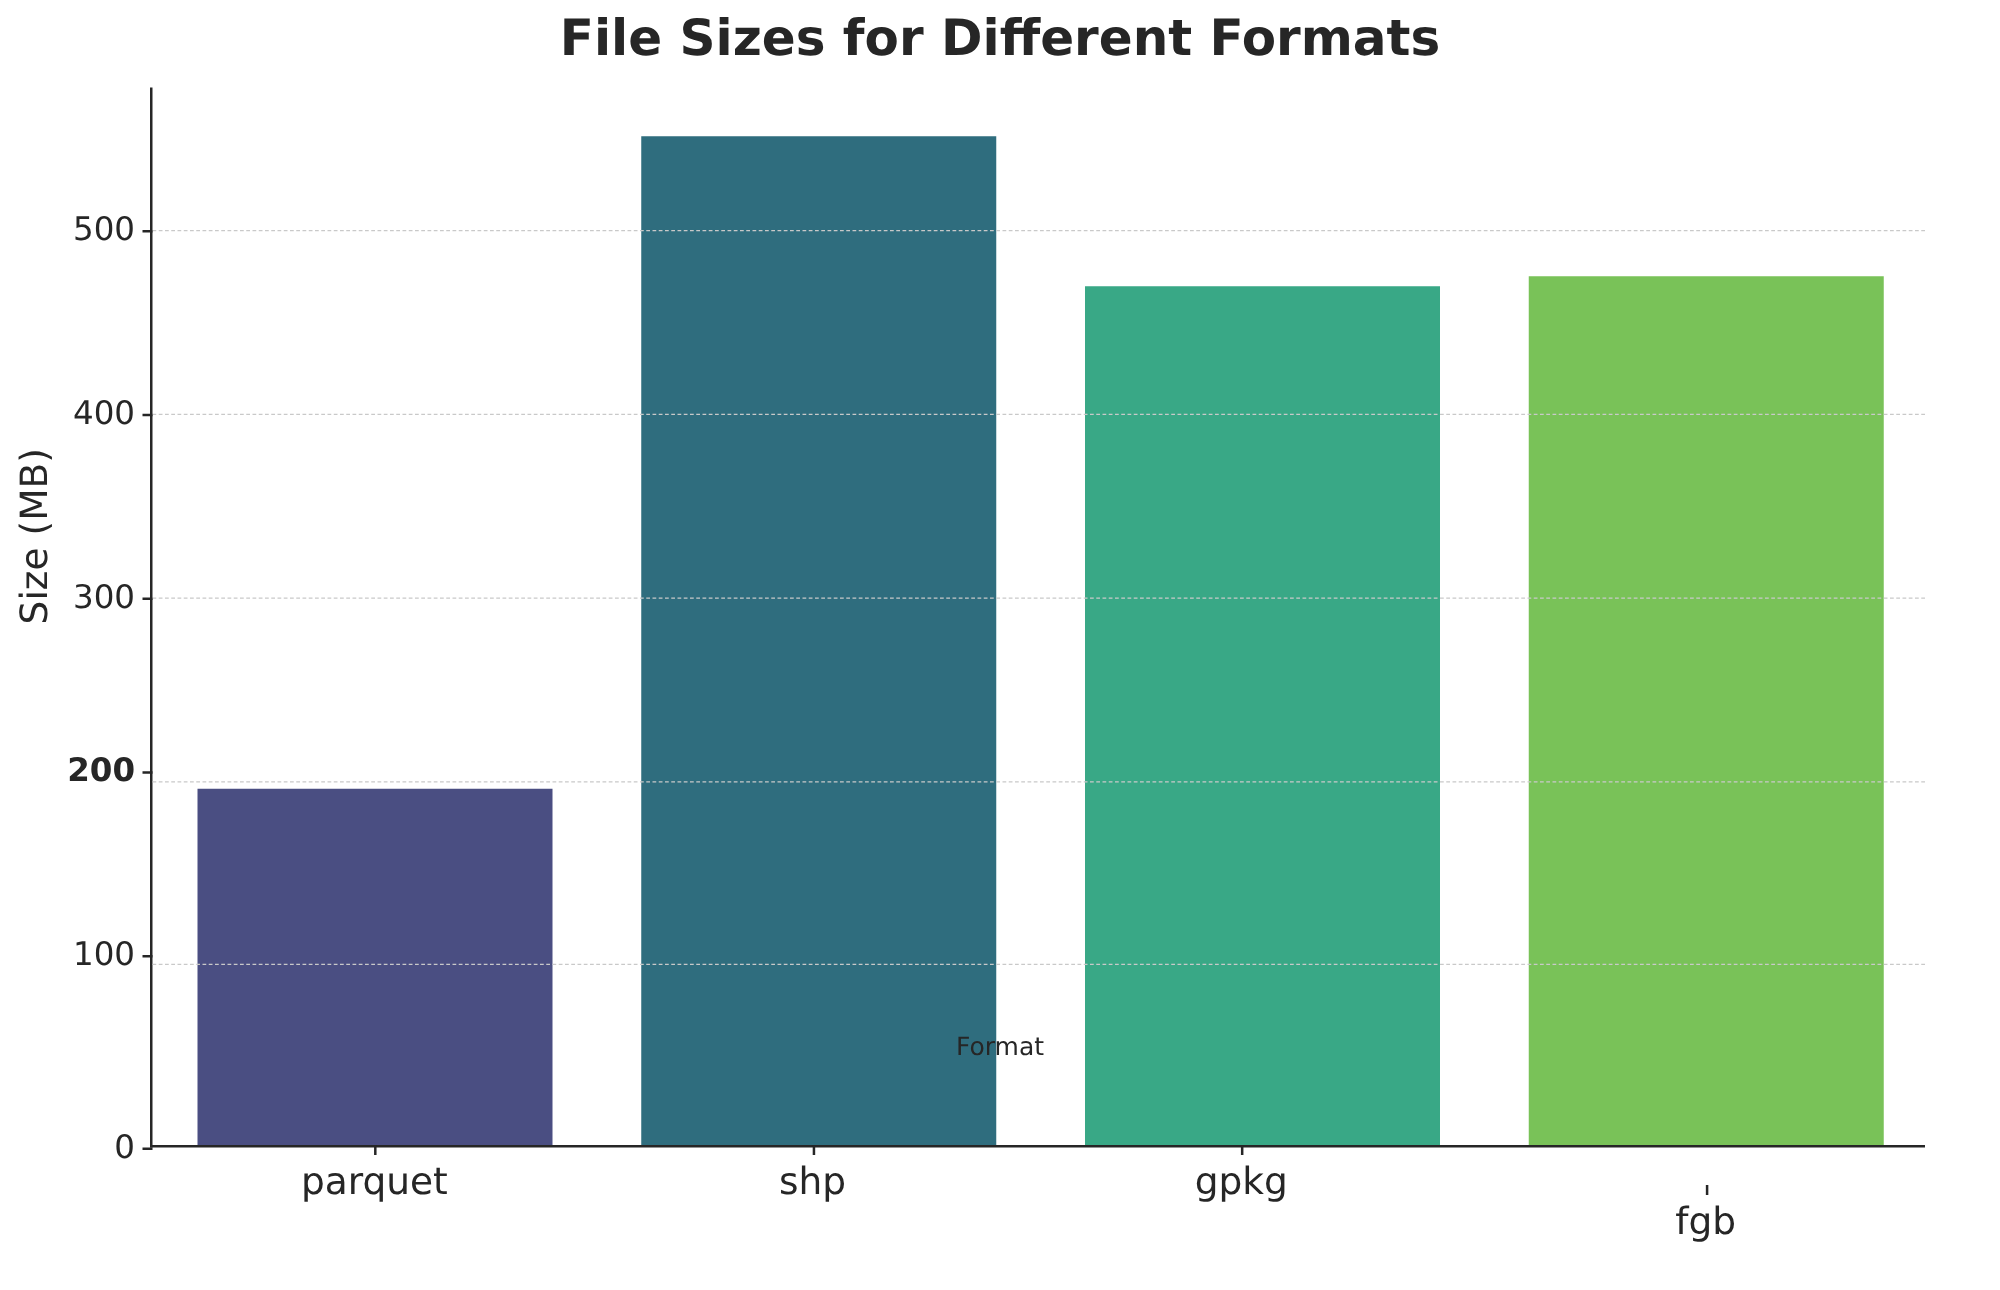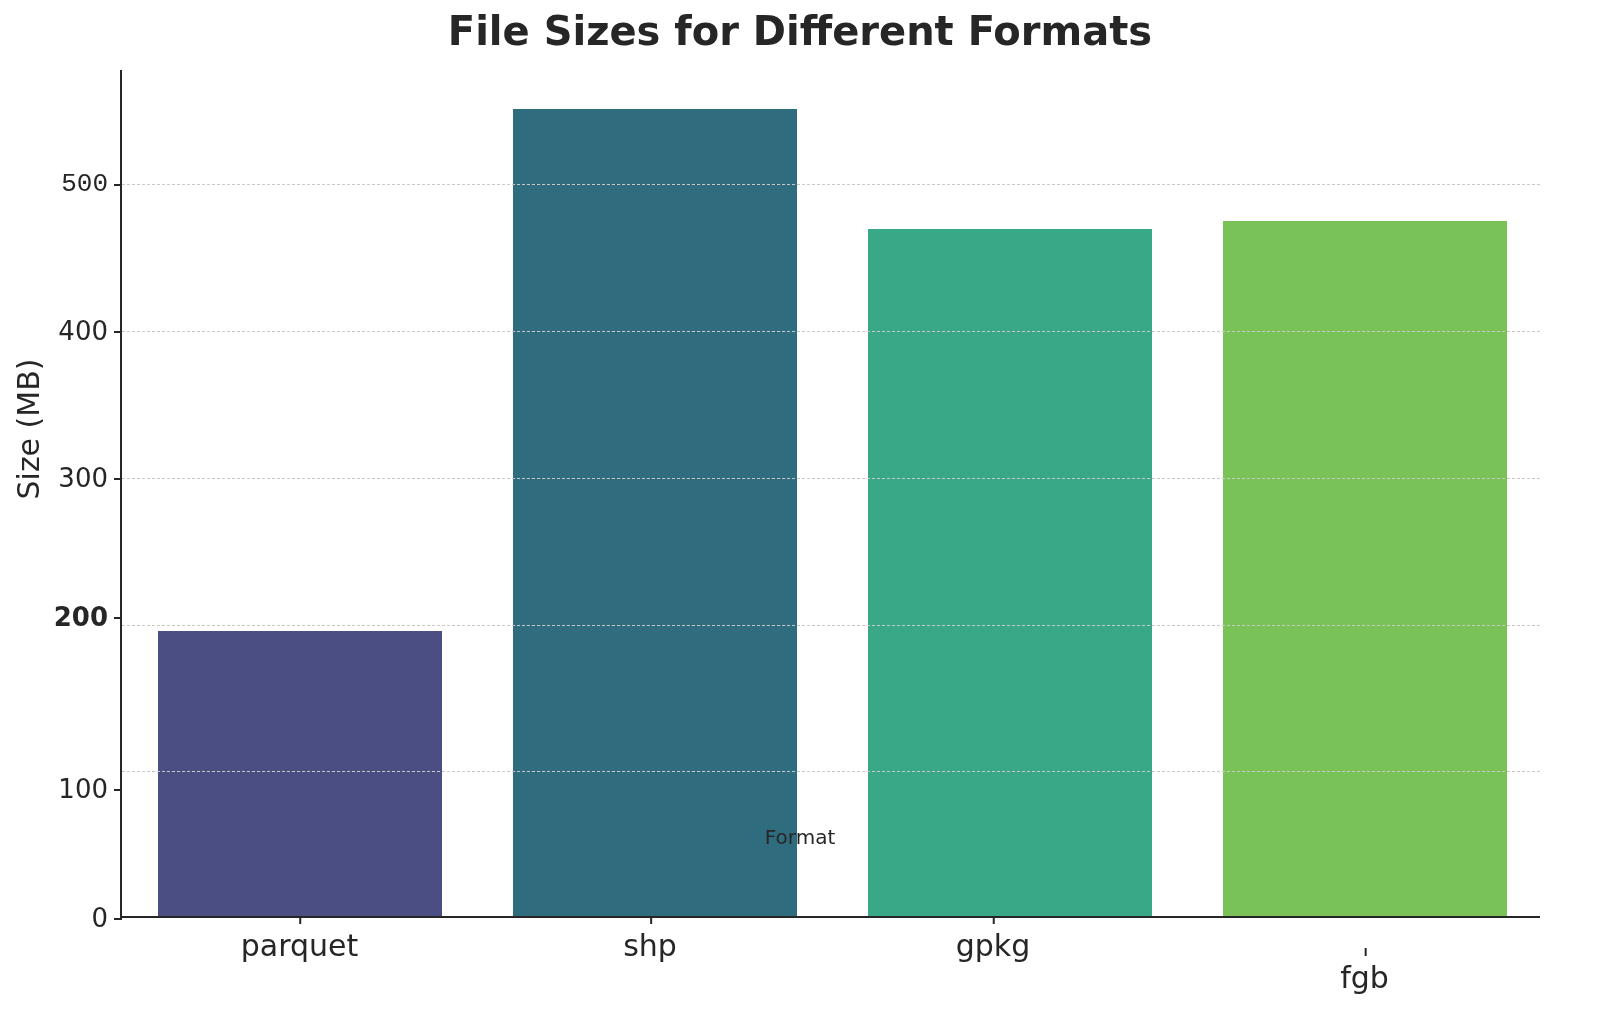--- a/index.html
+++ b/index.html
@@ -124,25 +124,25 @@
         <div class="bar" style="left: 390.5px; width: 284px; height: 806.92px; background: rgb(47, 109, 126);"></div>
         <div class="bar" style="left: 745.5px; width: 284px; height: 686.616px; background: rgb(57, 168, 134);"></div>
         <div class="bar" style="left: 1100.5px; width: 284px; height: 695.419px; background: rgb(121, 194, 88);"></div>
       </div>
   <div class="grid-line" style="top: 701.287px;"></div>
       <div class="grid-line" style="top: 554.574px;"></div>
       <div class="grid-line" style="top: 407.862px;"></div>
       <div class="grid-line" style="top: 261.149px;"></div>
       <div class="grid-line" style="top: 114.436px;"></div>
       <div class="y-tick" style="top: 848px;">0</div>
-      <div class="y-tick" style="top: 719px; margin-left: 36px;">100</div>
+      <div class="y-tick" style="top: 694px; margin-left: 36px;">100</div>
       <div class="y-tick" style="top: 547px; font-weight: bold;">200</div>
       <div class="y-tick" style="top: 407.862px;">300</div>
       <div class="y-tick" style="top: 261.149px;">400</div>
-      <div class="y-tick" style="top: 114.436px; font-family: Liberation Mono, monospace;">500</div>
+      <div class="y-tick" style="top: 114.436px;">500</div>
       <div class="x-tick" style="left: 177.5px;">parquet</div>
       <div class="x-tick" style="left: 528px;">shp</div>
       <div class="x-tick" style="left: 871px;">gpkg</div>
       <div class="x-tick" style="left: 1242.5px; margin-top: 32px;">fgb</div>
     </div>
 
   <div class="x-label">Format</div>
 </div>
 
 </body></html>

